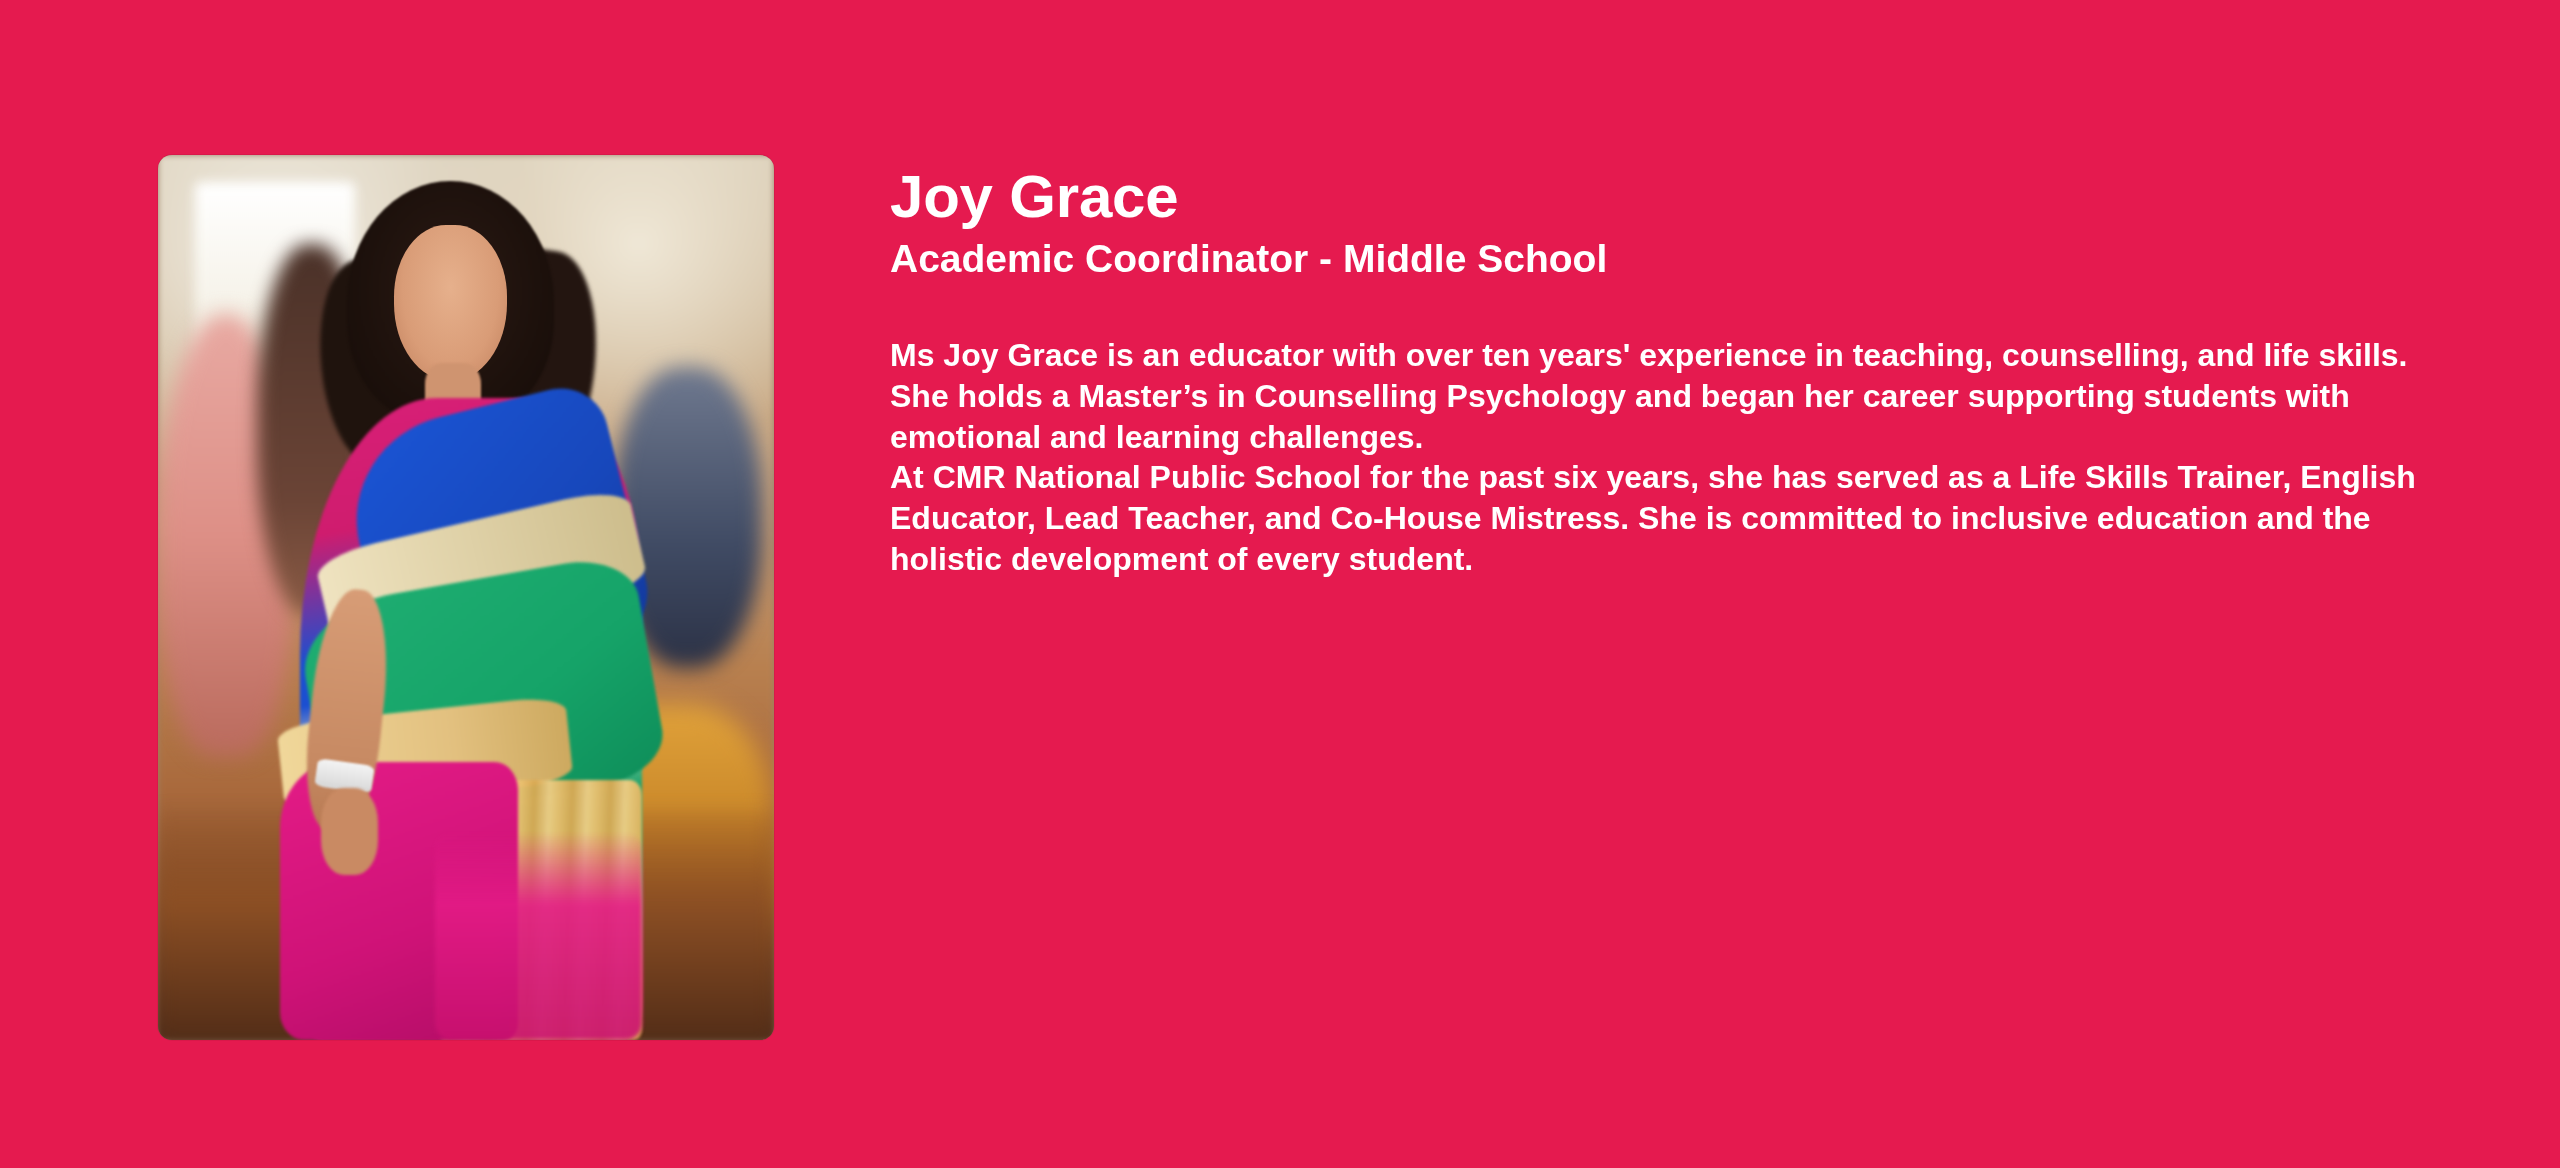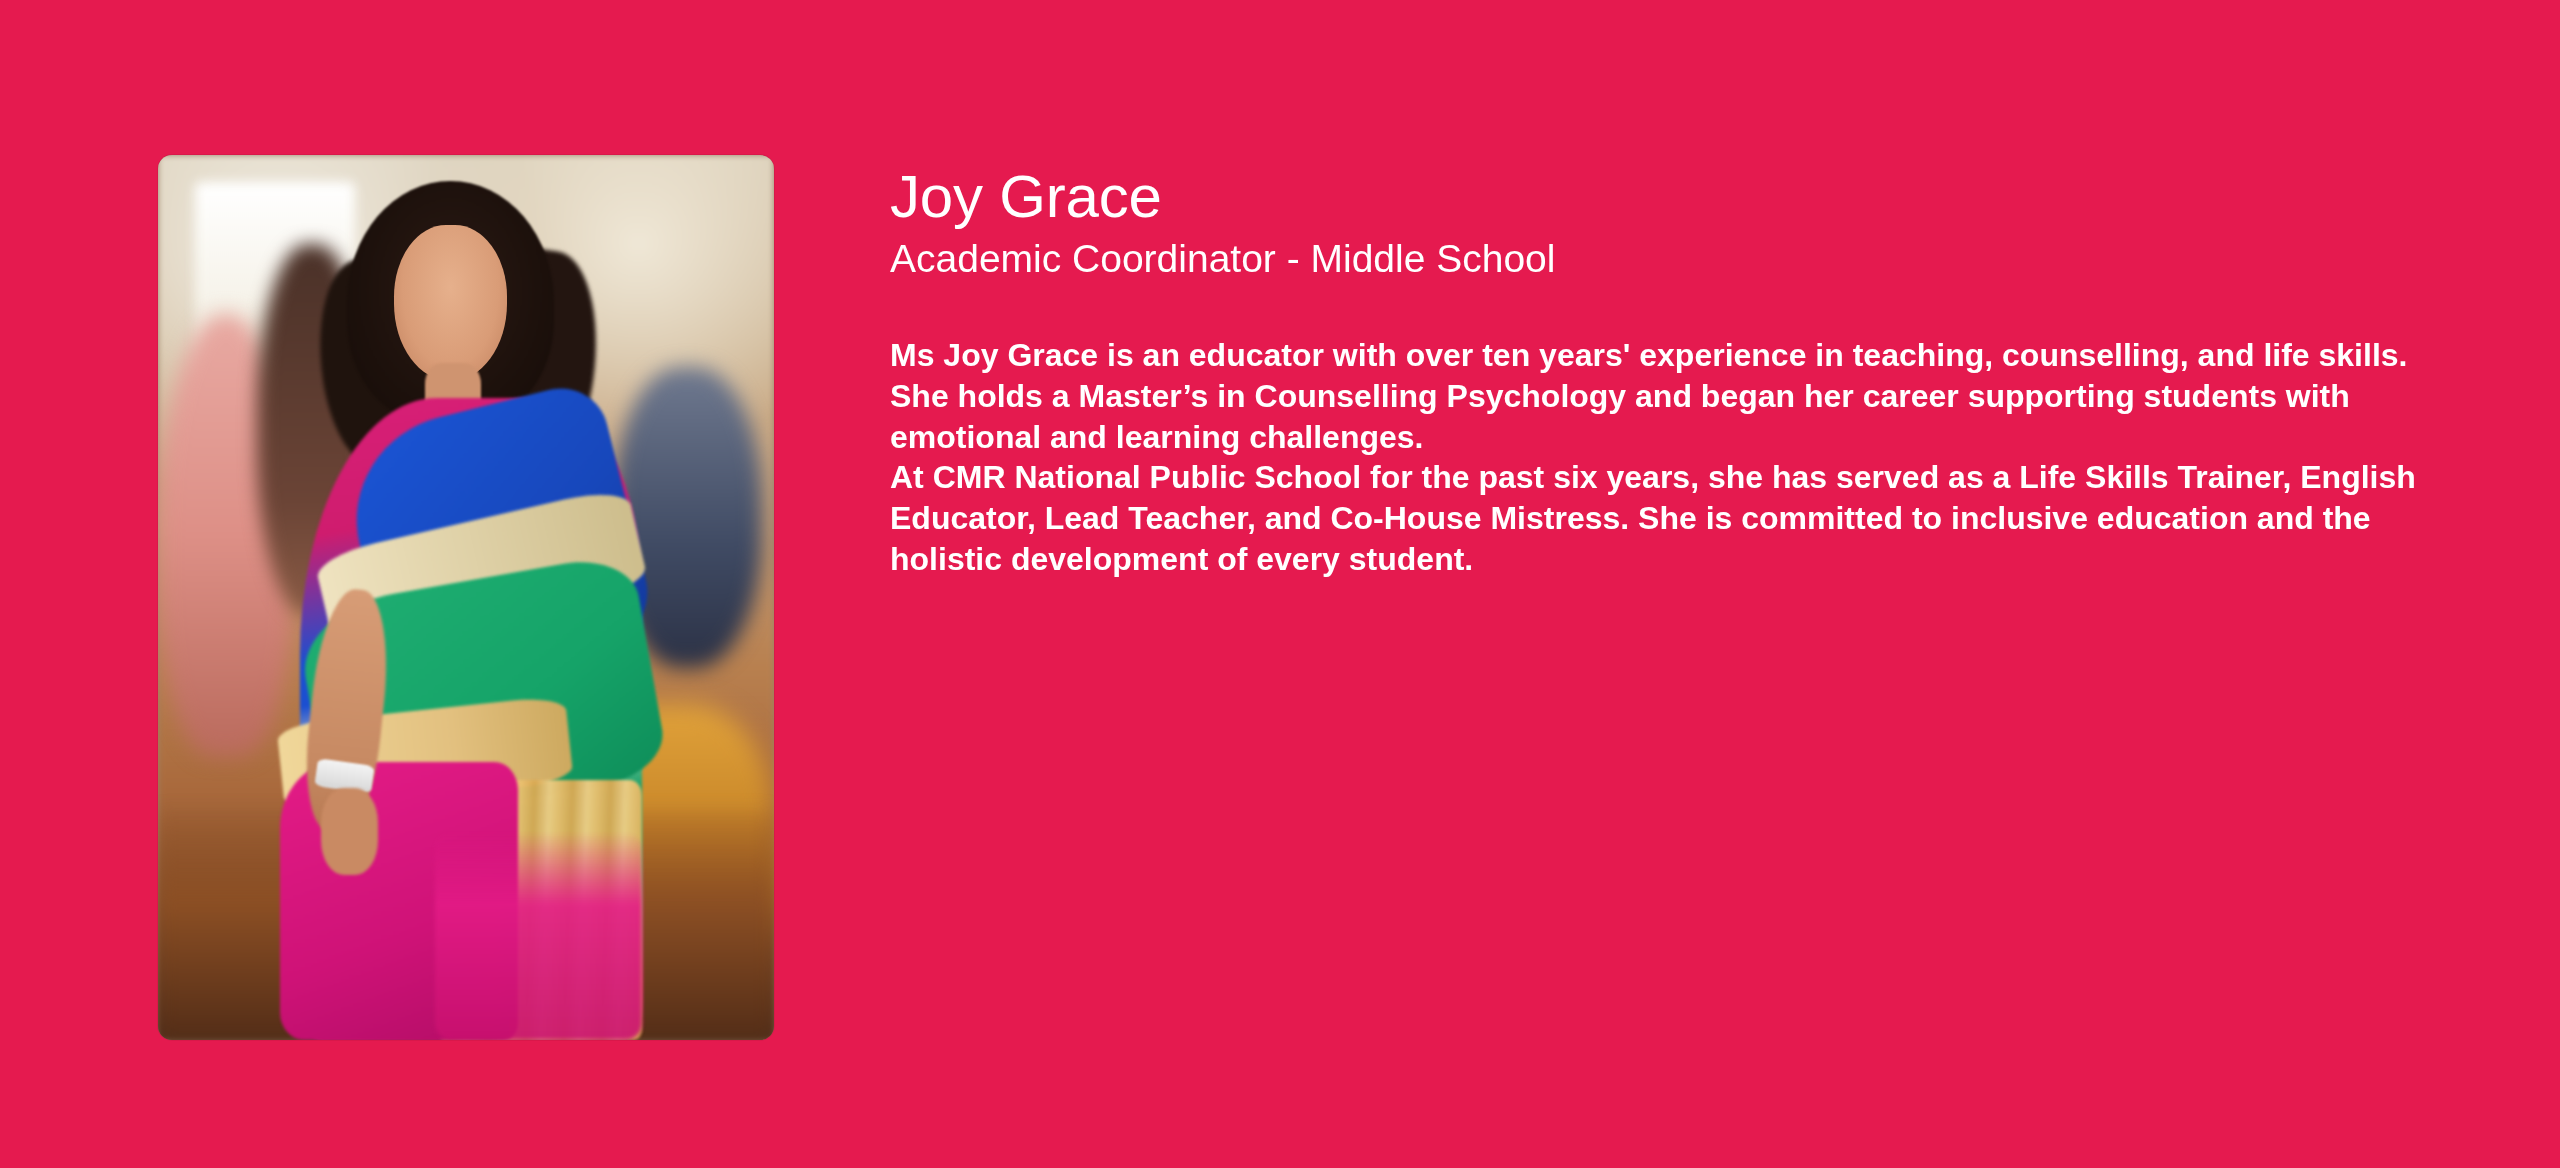--- a/index.html
+++ b/index.html
@@ -286,29 +286,29 @@
     filter: blur(1.6px);
   }
 
   .text-col {
     margin-left: 116px;
     padding-top: 10px;
     max-width: 1600px;
   }
   .name {
     font-size: 60px;
-    font-weight: 400;
+    font-weight: 700;
     color: #ffffff;
     line-height: 1.08;
     margin: 0 0 6px 0;
     letter-spacing: -0.2px;
   }
   .role {
     font-size: 39px;
-    font-weight: 400;
+    font-weight: 700;
     color: #ffffff;
     line-height: 1.2;
     margin: 0 0 52px 0;
   }
   .bio p {
     font-size: 32px;
     color: #ffffff;
     line-height: 1.28;
     margin: 0;
     font-weight: 700;

